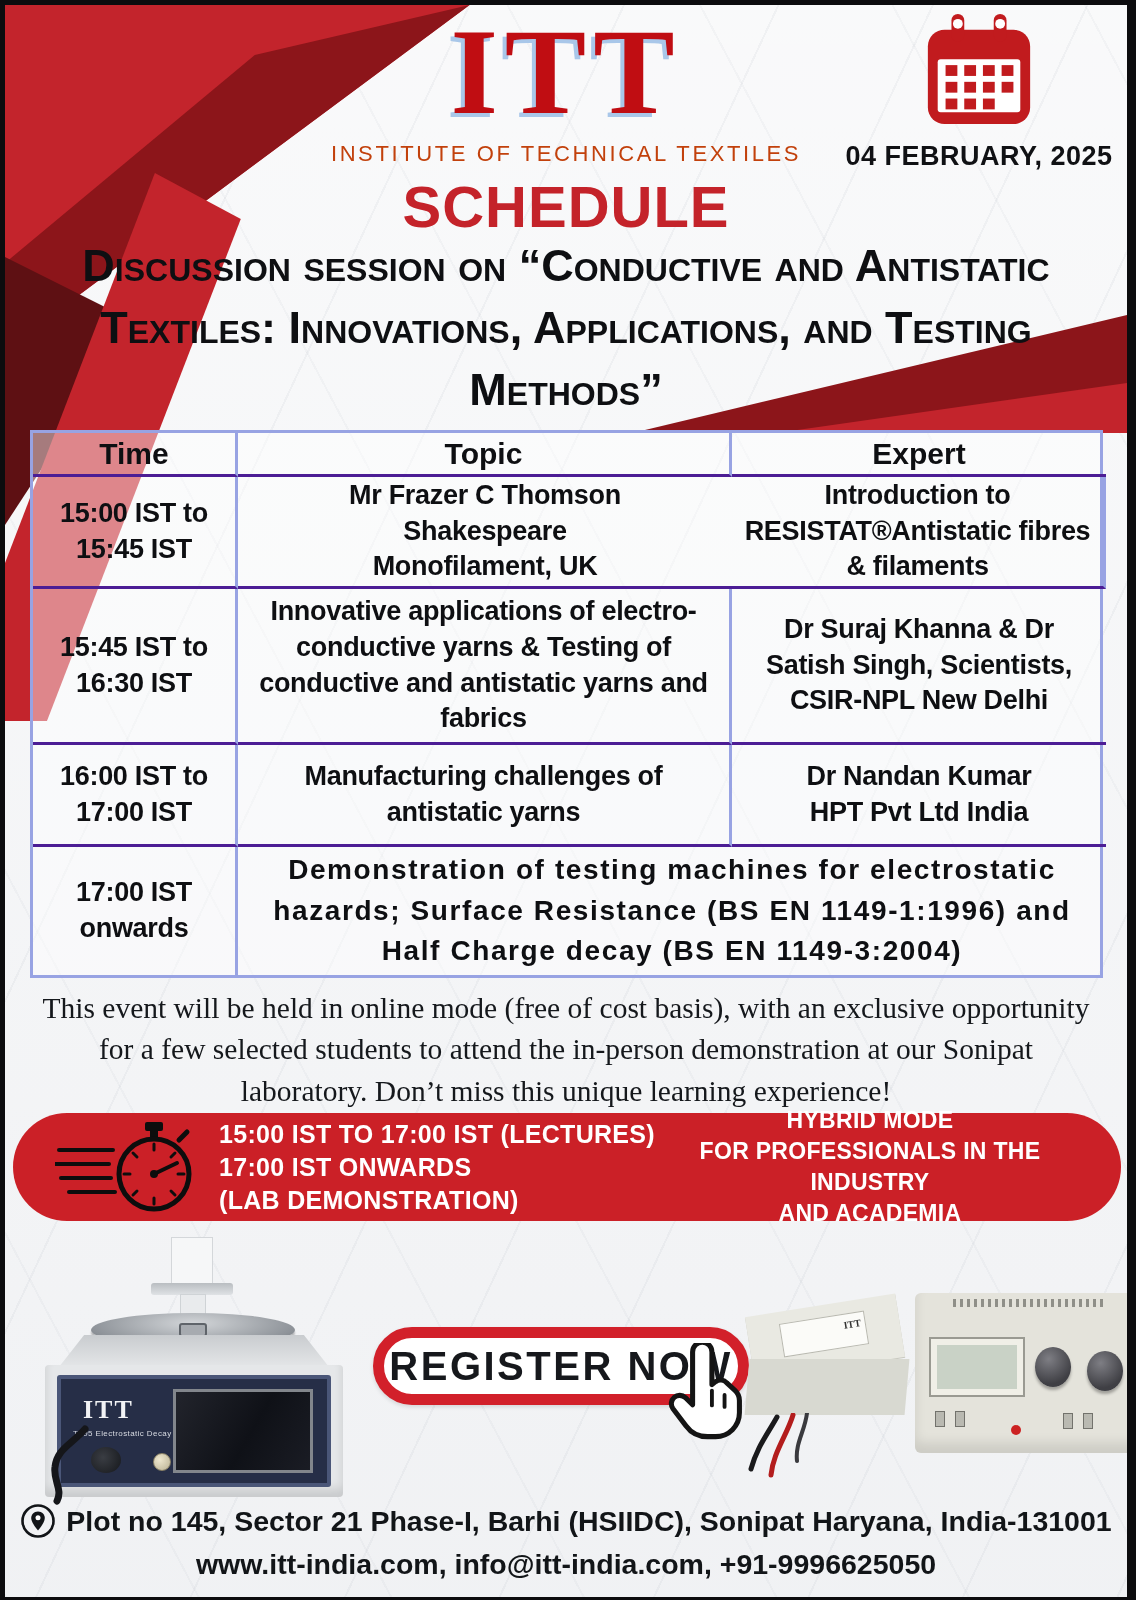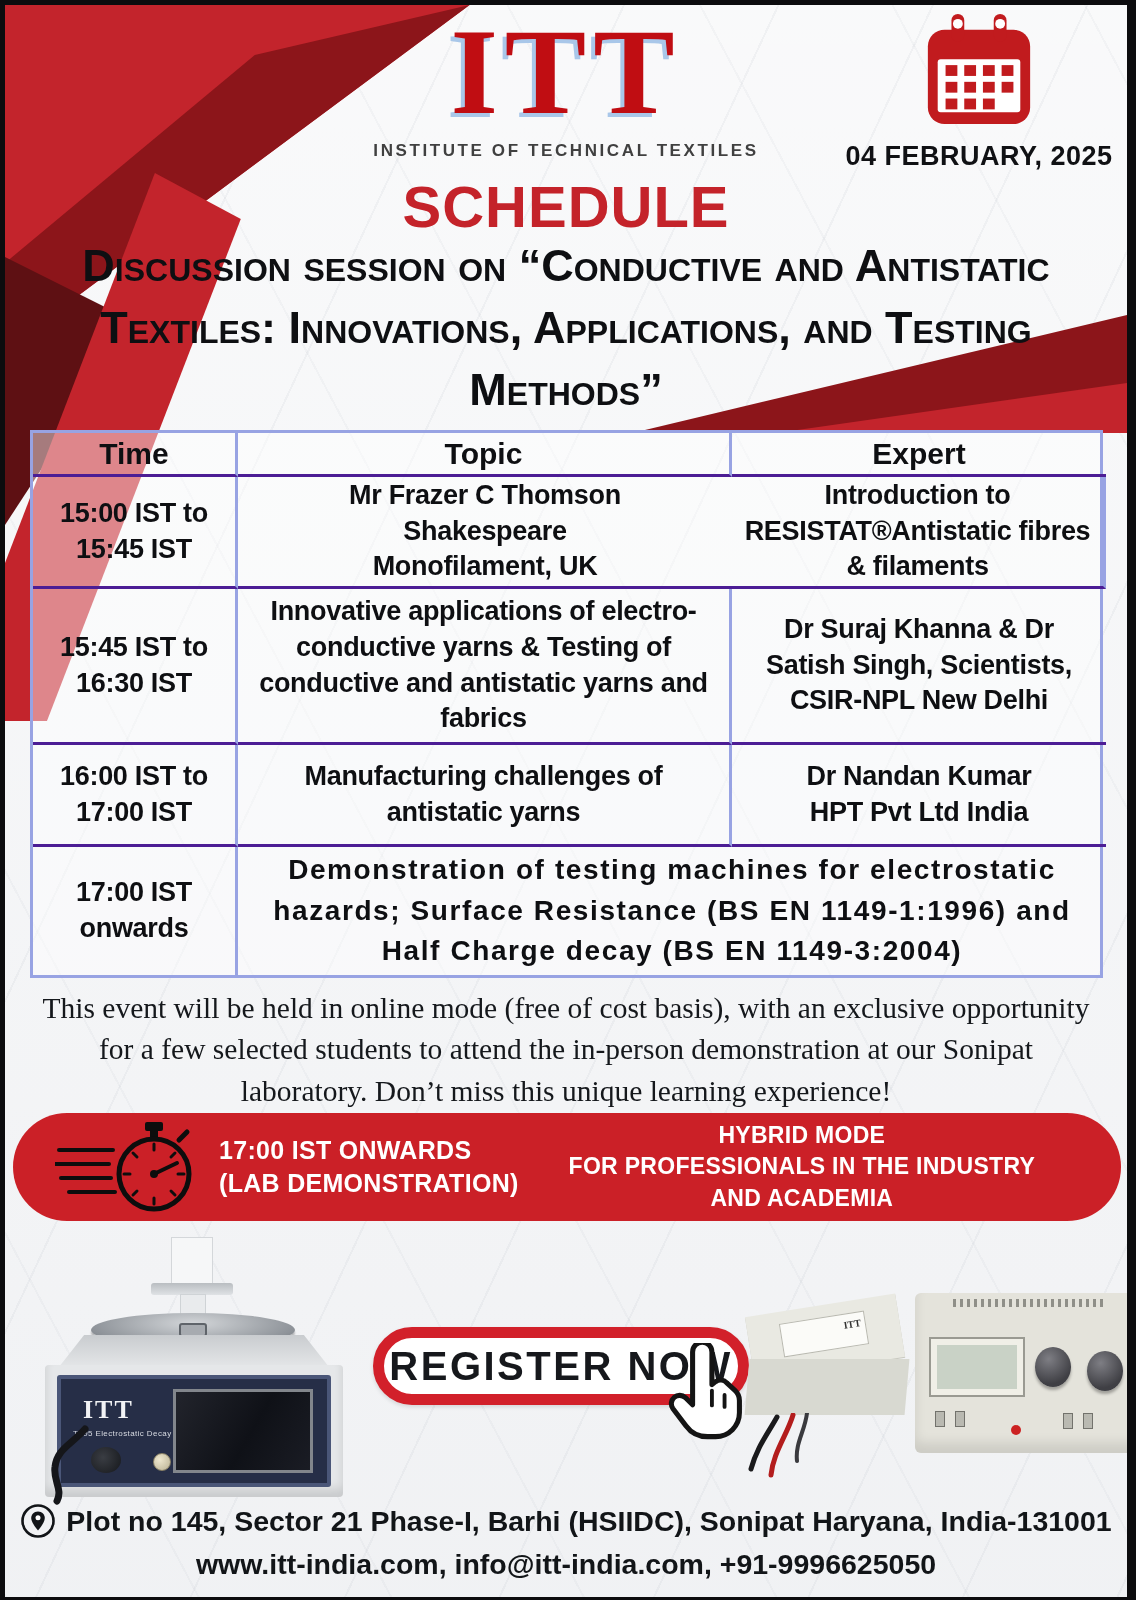--- a/index.html
+++ b/index.html
@@ -14,21 +14,21 @@
       repeating-linear-gradient(62deg, rgba(160,168,180,.08) 0 2px, transparent 2px 170px),
       linear-gradient(180deg, rgba(255,255,255,.55), rgba(235,237,240,.25));
   }
   .decor { position: absolute; inset: 0; width: 100%; height: 100%; }
 
   
   .itt-logo { position: absolute; top: 6px; left: 0; right: 0; text-align: center;
     font-family: "Liberation Serif", serif; font-weight: bold; font-size: 122px; line-height: 1;
     color: #c00d12; letter-spacing: 7px; text-shadow: -4px 4px 0 #a9c7e9; }
   .logo-sub { position: absolute; top: 136px; left: 0; right: 0; text-align: center;
-    font-size: 17px; font-weight: 700; letter-spacing: 2.6px; color: #404040; }
+    font-size: 22px; font-weight: 400; letter-spacing: 2.6px; color: #c2410c; }
   .calendar-card { position: absolute; top: 6px; left: 826px; width: 296px; text-align: center; }
   .calendar-card svg { display: block; margin: 0 auto; }
   .date-text { margin-top: 8px; font-size: 27px; font-weight: 800; color: #101114; letter-spacing: .5px; }
   .headline { position: absolute; top: 168px; left: 0; right: 0; text-align: center;
     font-size: 58px; font-weight: 800; color: #c4232a; letter-spacing: 1px; }
   .session-title { position: absolute; top: 230px; left: 58px; right: 58px; text-align: center;
     font-variant: small-caps; font-weight: 800; font-size: 45px; line-height: 1.38;
     color: #0e0f12; letter-spacing: 0; }
 
   
@@ -229,20 +229,21 @@
             <line x1="123" y1="56" x2="129" y2="56"></line>
           <line x1="78" y1="35" x2="82" y2="39"></line>
             <line x1="120" y1="35" x2="116" y2="39"></line>
           <line x1="78" y1="77" x2="82" y2="73"></line>
             <line x1="120" y1="77" x2="116" y2="73"></line>
         </g>
         <line x1="99" y1="56" x2="122" y2="45" stroke="#0d0d0d" stroke-width="4" stroke-linecap="round"></line>
         <circle cx="99" cy="56" r="4" fill="#0d0d0d"></circle>
       </svg>
       <div class="banner-left">
+        <div>15:00 IST TO 17:00 IST (LECTURES)</div>
         <div>17:00 IST ONWARDS</div>
         <div>(LAB DEMONSTRATION)</div>
       </div>
       <div class="banner-right">
         <div>HYBRID MODE</div>
         <div>FOR PROFESSIONALS IN THE INDUSTRY</div>
         <div>AND ACADEMIA</div>
       </div>
     </div>
 

